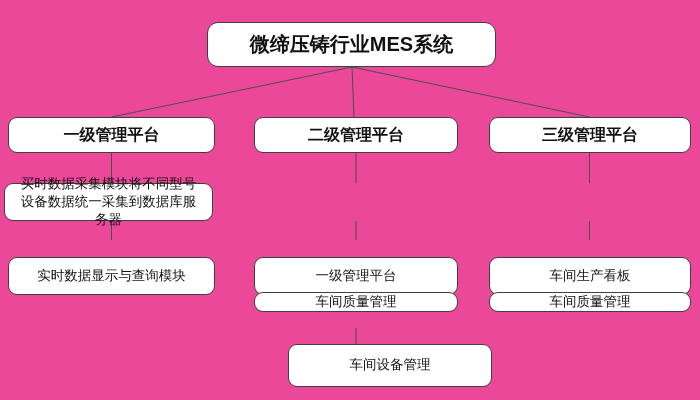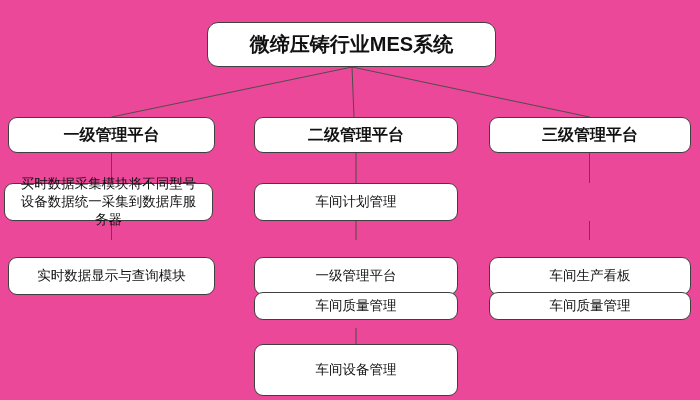--- a/index.html
+++ b/index.html
@@ -42,22 +42,22 @@
   }
   .node.platform {
     top: 117px; height: 36px;
     font-size: 16px; font-weight: bold;
   }
   .col-l { left: 8px;   width: 207px; }
   .col-m { left: 254px; width: 204px; }
   .col-r { left: 489px; width: 202px; text-align: center; }
   .row1 { top: 183px; height: 38px; }
   .row2 { top: 240px; height: 38px; margin-top: 17px; }
-  .row3 { top: 292px; height: 28px; }
-  .row4 { top: 344px; height: 52px; }
+  .row3 { top: 292px; height: 20px; }
+  .row4 { top: 344px; height: 43px; margin-left: 34px; }
   .node.wide {
     left: 4px; width: 209px;
     padding: 0 12px;
   }
 </style>
 </head>
 <body>
 
 <div class="canvas">
 
@@ -82,21 +82,20 @@
 
   <div class="node root">微缔压铸行业MES系统</div>
 
   <div class="node platform col-l">一级管理平台</div>
   <div class="node platform col-m">二级管理平台</div>
   <div class="node platform col-r">三级管理平台</div>
 
   <div class="node wide row1">买时数据采集模块将不同型号设备数据统一采集到数据库服务器</div>
   <div class="node col-l row2">实时数据显示与查询模块</div>
 
-  <div class="node col-m row1">车间计划管理</div>
   <div class="node col-m row2">一级管理平台</div>
   <div class="node col-m row3">车间质量管理</div>
   <div class="node col-m row4">车间设备管理</div>
 
   <div class="node col-r row2">车间生产看板</div>
   <div class="node col-r row3">车间质量管理</div>
 
 </div>
 
 </body></html>

